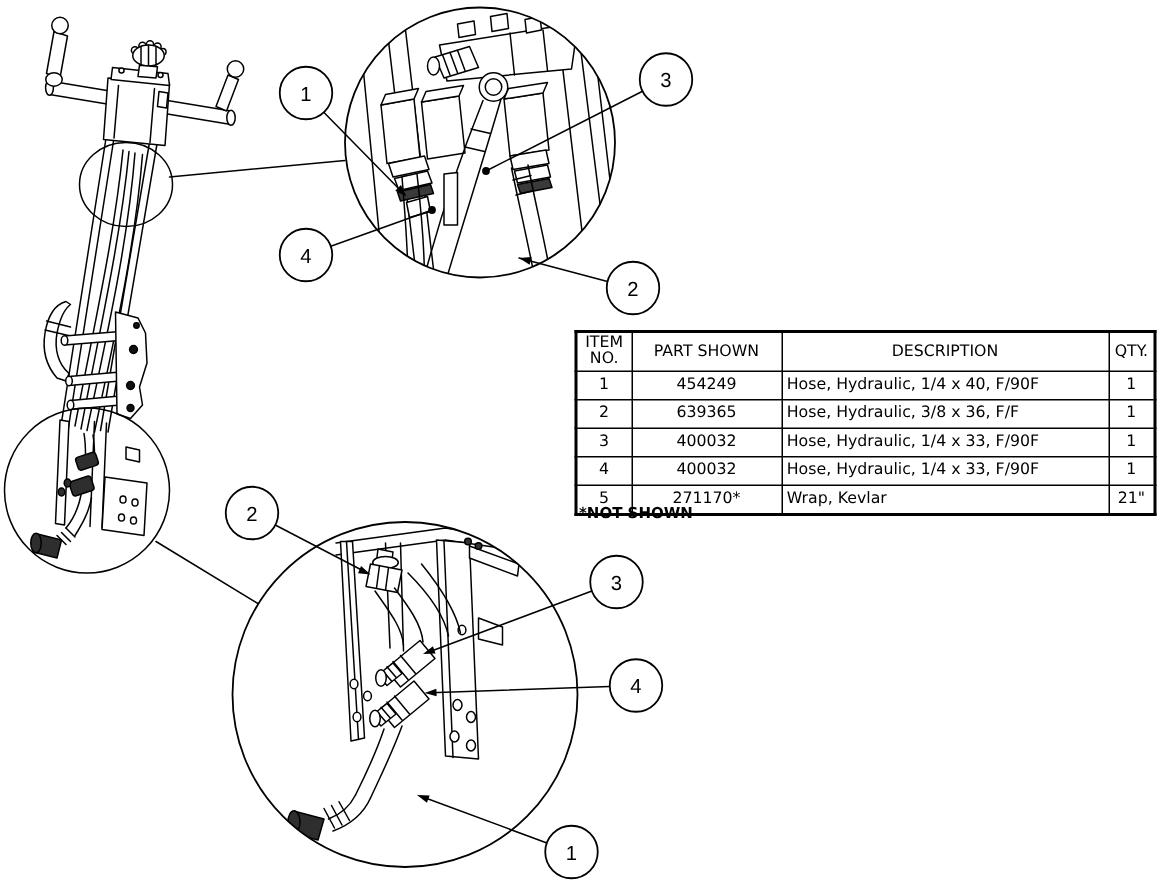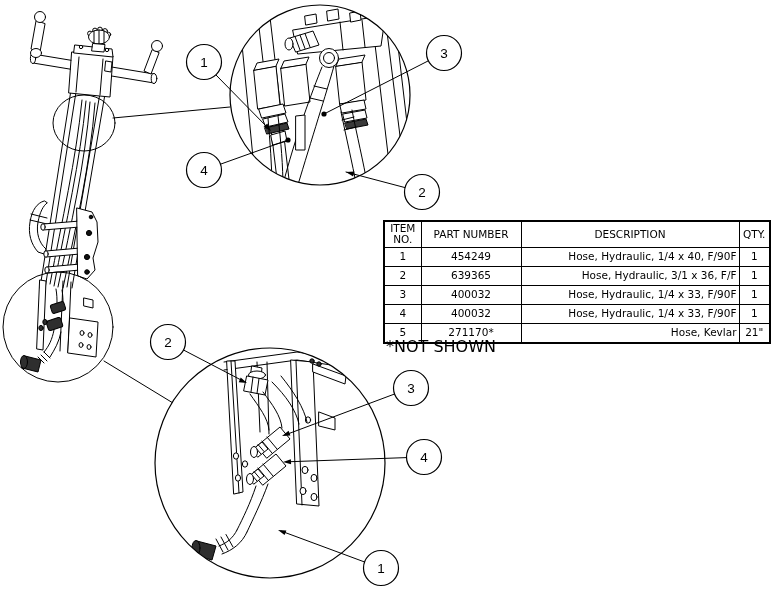--- a/index.html
+++ b/index.html
@@ -8,22 +8,22 @@
   #diagram-svg{position:absolute;left:0;top:0;}
   
   #parts-table{position:absolute;left:383px;top:220px;width:386px;
                border-collapse:collapse;border:2px solid #000;table-layout:fixed;
                font-size:10.5px;line-height:1.08;}
   #parts-table th,#parts-table td{border:1px solid #000;padding:1px 2px;
                text-align:center;vertical-align:middle;font-weight:normal;
                overflow:hidden;white-space:nowrap;}
   #parts-table th{height:22px;white-space:normal;}
   #parts-table td{height:16px;}
-  #parts-table td.desc{text-align:right;padding-left:19px;}
-  .footnote{position:absolute;left:386px;top:337px;font-size:16px;}
+  #parts-table td.desc{text-align:left;padding-left:3px;}
+  .footnote{position:absolute;left:386px;top:337px;font-size:10px;font-weight:bold;}
   svg text{font-family:"Liberation Sans",sans-serif;font-size:13.5px;fill:#000;
            stroke:none;}
 </style>
 </head>
 <body>
 
 <svg id="diagram-svg" width="783" height="590" viewBox="0 0 783 590" stroke="#000" fill="none" stroke-width="1" stroke-linecap="round" stroke-linejoin="round">
 
   <defs>
     <clipPath id="clipTop">
@@ -348,52 +348,52 @@
 <table id="parts-table">
   <colgroup>
     <col style="width:37px">
       <col style="width:100px">
       <col style="width:218px">
       <col style="width:31px">
   </colgroup>
   <thead>
     <tr>
       <th>ITEM NO.</th>
-      <th>PART NUMBER</th>
+      <th>PART SHOWN</th>
       <th>DESCRIPTION</th>
       <th>QTY.</th>
     </tr>
   </thead>
   <tbody>
     <tr>
       <td>1</td>
       <td>454249</td>
       <td class="desc">Hose, Hydraulic, 1/4 x 40, F/90F</td>
       <td>1</td>
     </tr>
     <tr>
       <td>2</td>
       <td>639365</td>
-      <td class="desc">Hose, Hydraulic, 3/1 x 36, F/F</td>
+      <td class="desc">Hose, Hydraulic, 3/8 x 36, F/F</td>
       <td>1</td>
     </tr>
     <tr>
       <td>3</td>
       <td>400032</td>
       <td class="desc">Hose, Hydraulic, 1/4 x 33, F/90F</td>
       <td>1</td>
     </tr>
     <tr>
       <td>4</td>
       <td>400032</td>
       <td class="desc">Hose, Hydraulic, 1/4 x 33, F/90F</td>
       <td>1</td>
     </tr>
     <tr>
       <td>5</td>
       <td>271170*</td>
-      <td class="desc">Hose, Kevlar</td>
+      <td class="desc">Wrap, Kevlar</td>
       <td>21"</td>
     </tr>
   </tbody>
 </table>
 
 <div class="footnote">*NOT SHOWN</div>
 
 </body></html>

